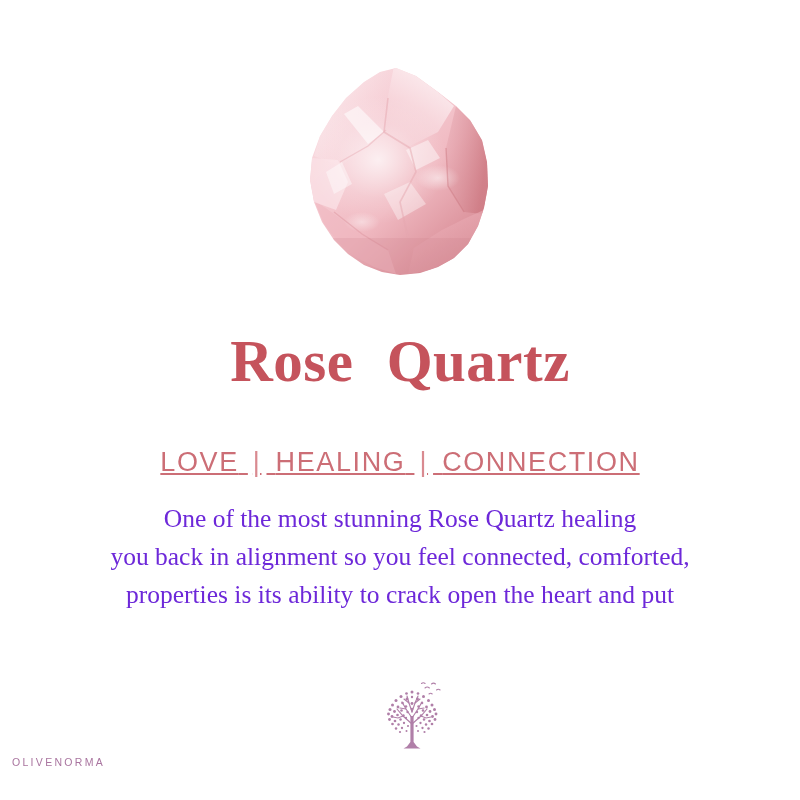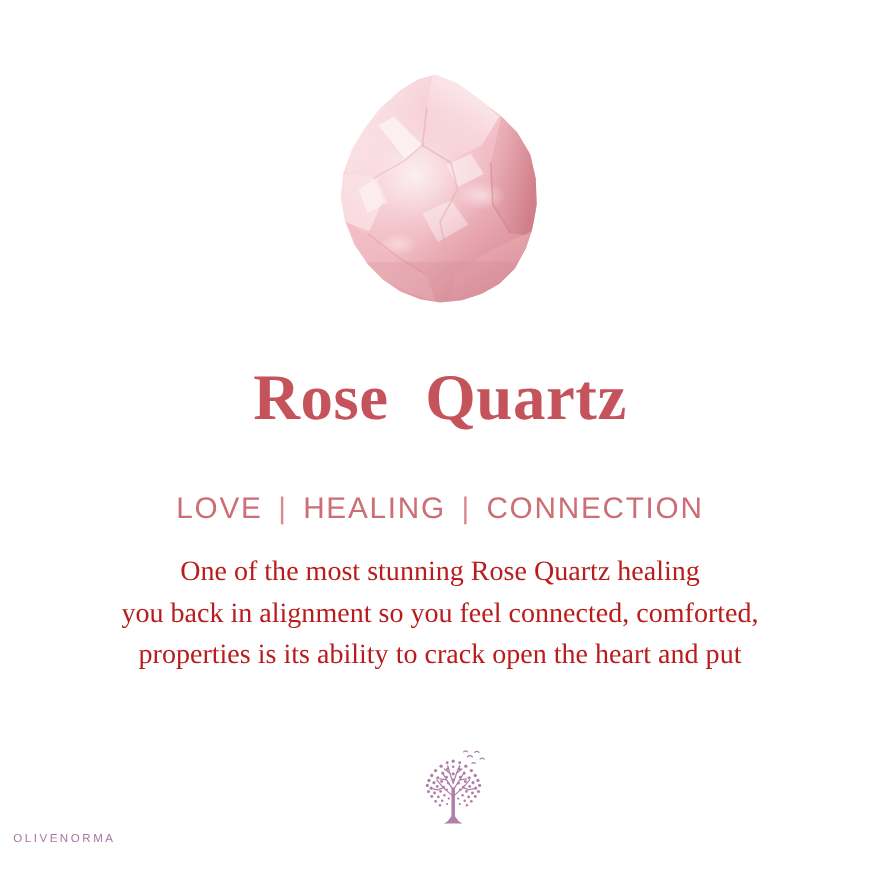--- a/index.html
+++ b/index.html
@@ -61,38 +61,39 @@
     left: 0;
     top: 447px;
     width: 800px;
     text-align: center;
     font-family: "Liberation Sans", "DejaVu Sans", sans-serif;
     font-size: 27px;
     font-weight: 300;
     letter-spacing: 1.6px;
     color: #CC6E76;
     white-space: nowrap;
+    text-decoration: underline;
   }
   .subtitle .sep {
     color: #D98A90;
     padding: 0 5px;
     font-weight: 300;
   }
 
   
   .body-copy {
     position: absolute;
     left: 28px;
     top: 500px;
     width: 744px;
     text-align: center;
     font-family: "Liberation Serif", "DejaVu Serif", serif;
     font-size: 25.5px;
     font-weight: 400;
-    color: #b91c1c;
+    color: #6d28d9;
     line-height: 38px;
   }
   .body-copy .bline {
     display: block;
     white-space: nowrap;
   }
 
   
   .logo-block {
     position: absolute;

